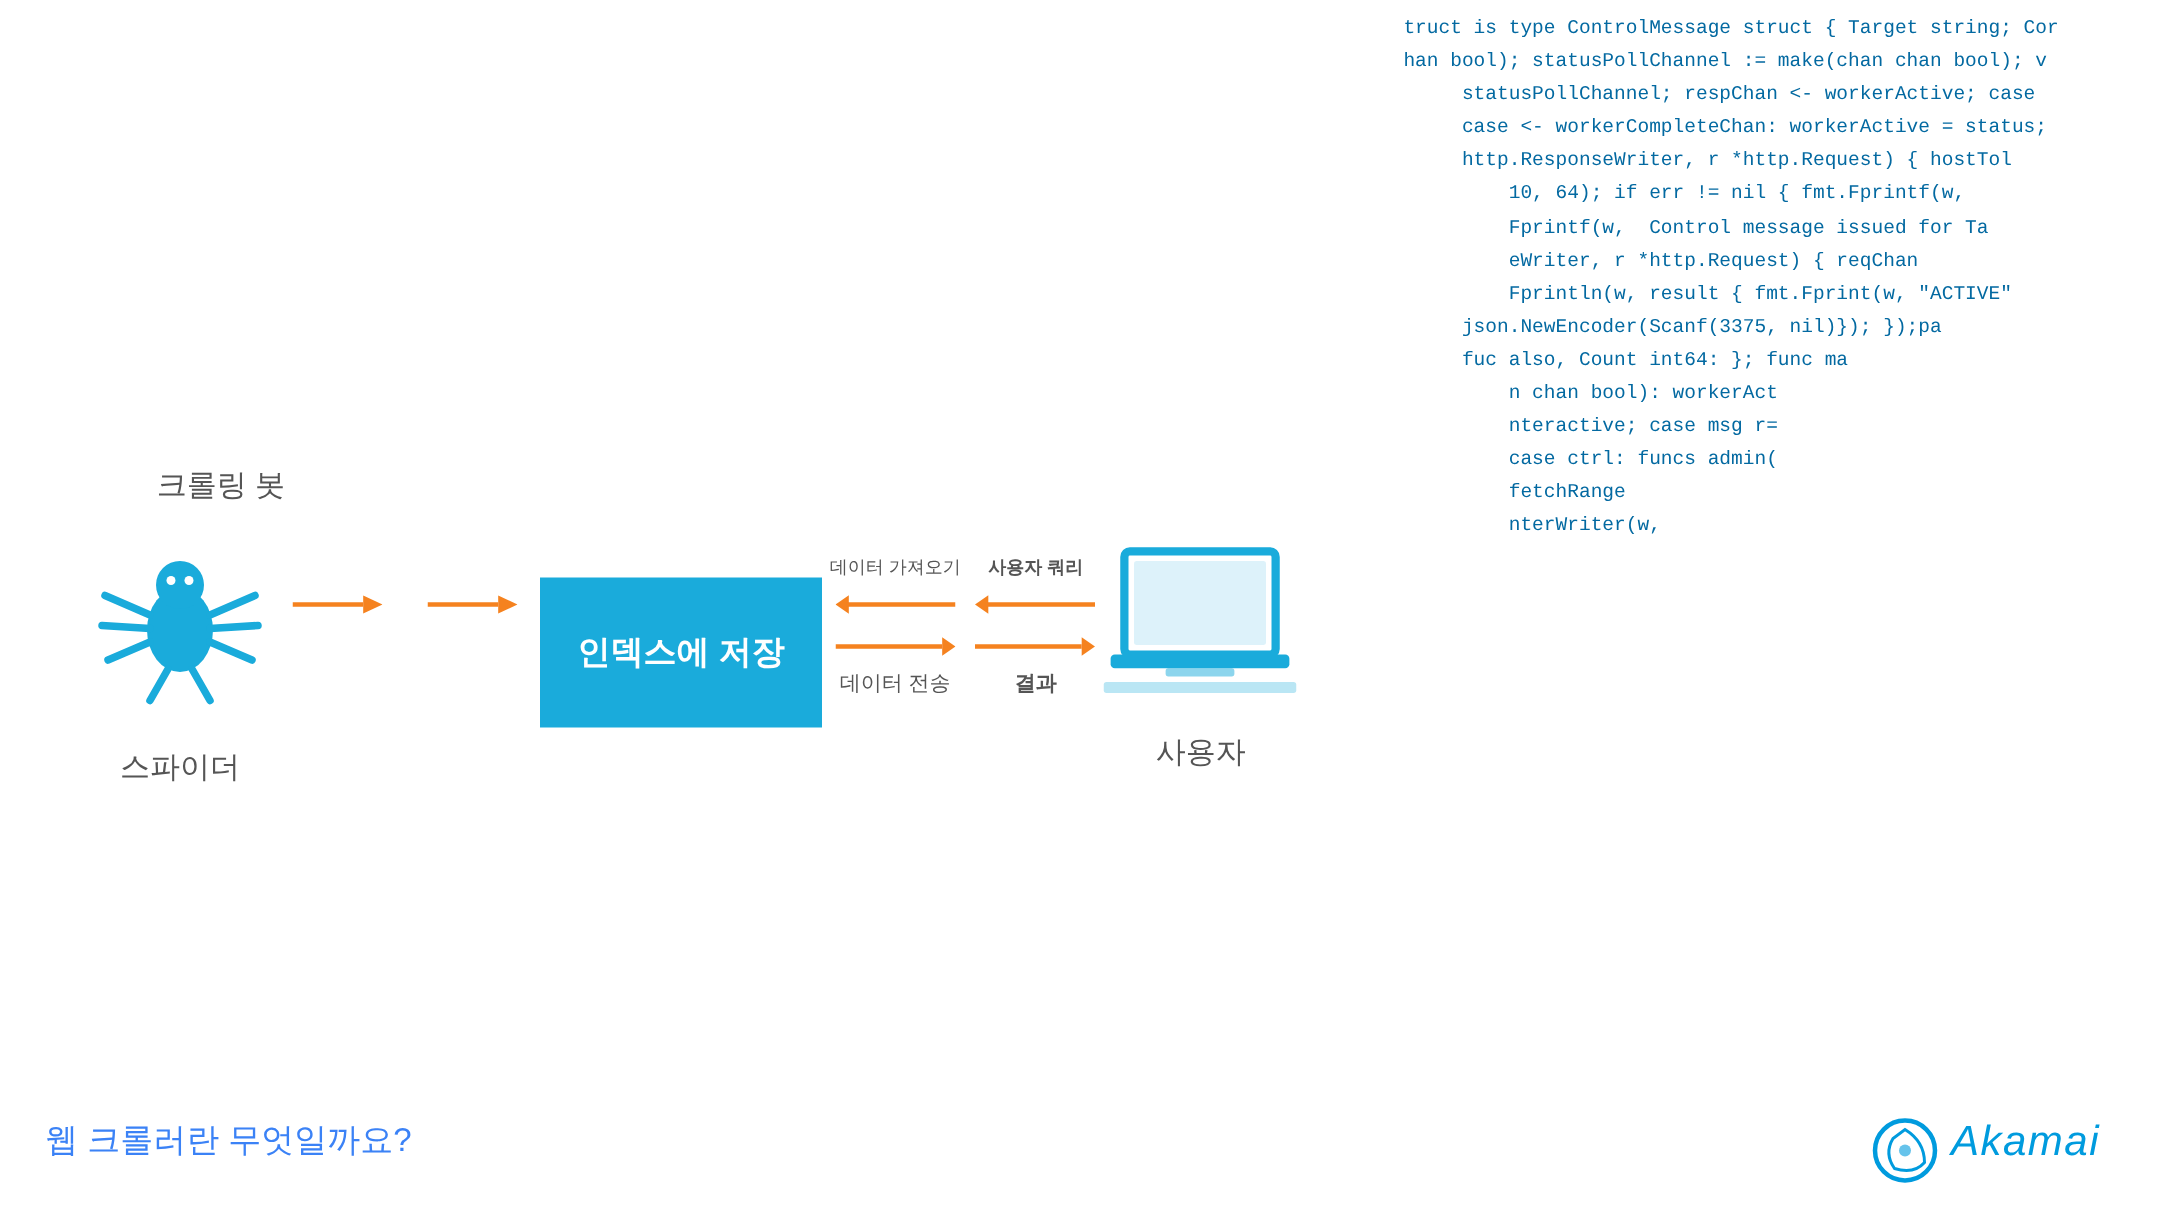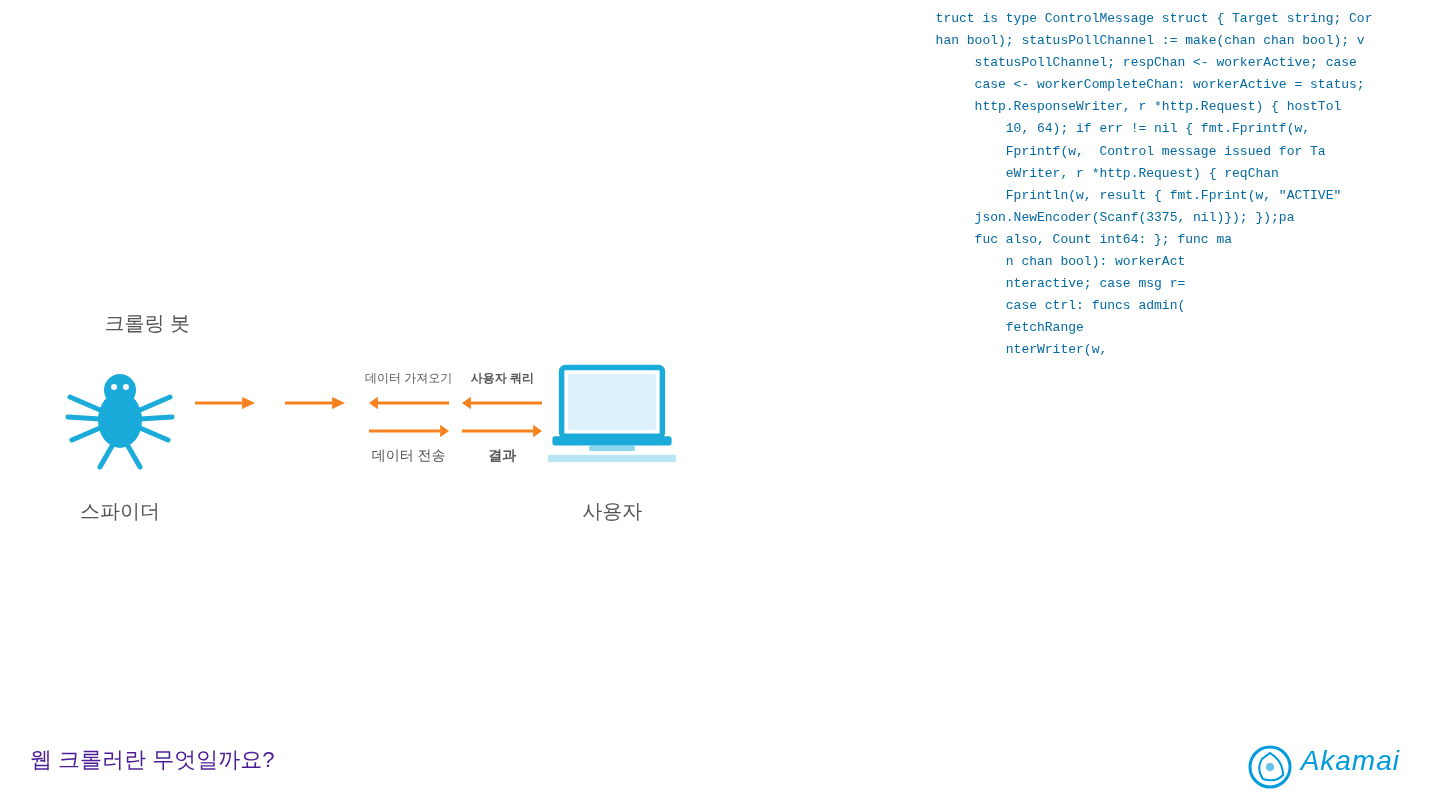--- a/index.html
+++ b/index.html
@@ -129,21 +129,21 @@
     .double-arrows svg {
       width: 80px;
       height: 22px;
     }
 
     
     .user-section {
       display: flex;
       flex-direction: column;
       align-items: center;
-      gap: 20px;
+      gap: 10px;
     }
 
     .user-label-top {
       font-size: 20px;
       color: #555555;
       font-weight: 400;
       align-self: flex-start;
       margin-left: 10px;
       margin-bottom: 5px;
     }
@@ -159,21 +159,21 @@
       font-weight: 400;
       margin-top: 5px;
     }
 
     
     .bottom-text {
       position: absolute;
       bottom: 35px;
       left: 30px;
       font-size: 22px;
-      color: #4c1d95;
+      color: #3b82f6;
       font-weight: 400;
     }
 
     
     .akamai-logo {
       position: absolute;
       bottom: 20px;
       right: 40px;
       display: flex;
       align-items: flex-start;
@@ -256,20 +256,26 @@
   </div>
 
 
   <div class="arrow-right">
     <svg viewBox="0 0 70 30" xmlns="http://www.w3.org/2000/svg">
       <line x1="0" y1="15" x2="55" y2="15" stroke="#f5821f" stroke-width="3.5"></line>
       <polygon points="55,8 70,15 55,22" fill="#f5821f"></polygon>
     </svg>
   </div>
 
+  <div class="box-with-label">
+    <div class="box-spacer"></div>
+    <div class="blue-box">
+      <span>인덱스에 저장</span>
+    </div>
+  </div>
 
   <div class="double-arrow-section" style="margin:0 5px;">
     <div class="double-arrow-label-top">데이터 가져오기</div>
     <div class="double-arrows">
 
       <svg viewBox="0 0 90 22" xmlns="http://www.w3.org/2000/svg">
         <polygon points="10,4 0,11 10,18" fill="#f5821f"></polygon>
         <line x1="8" y1="11" x2="90" y2="11" stroke="#f5821f" stroke-width="3.5"></line>
       </svg>
 

